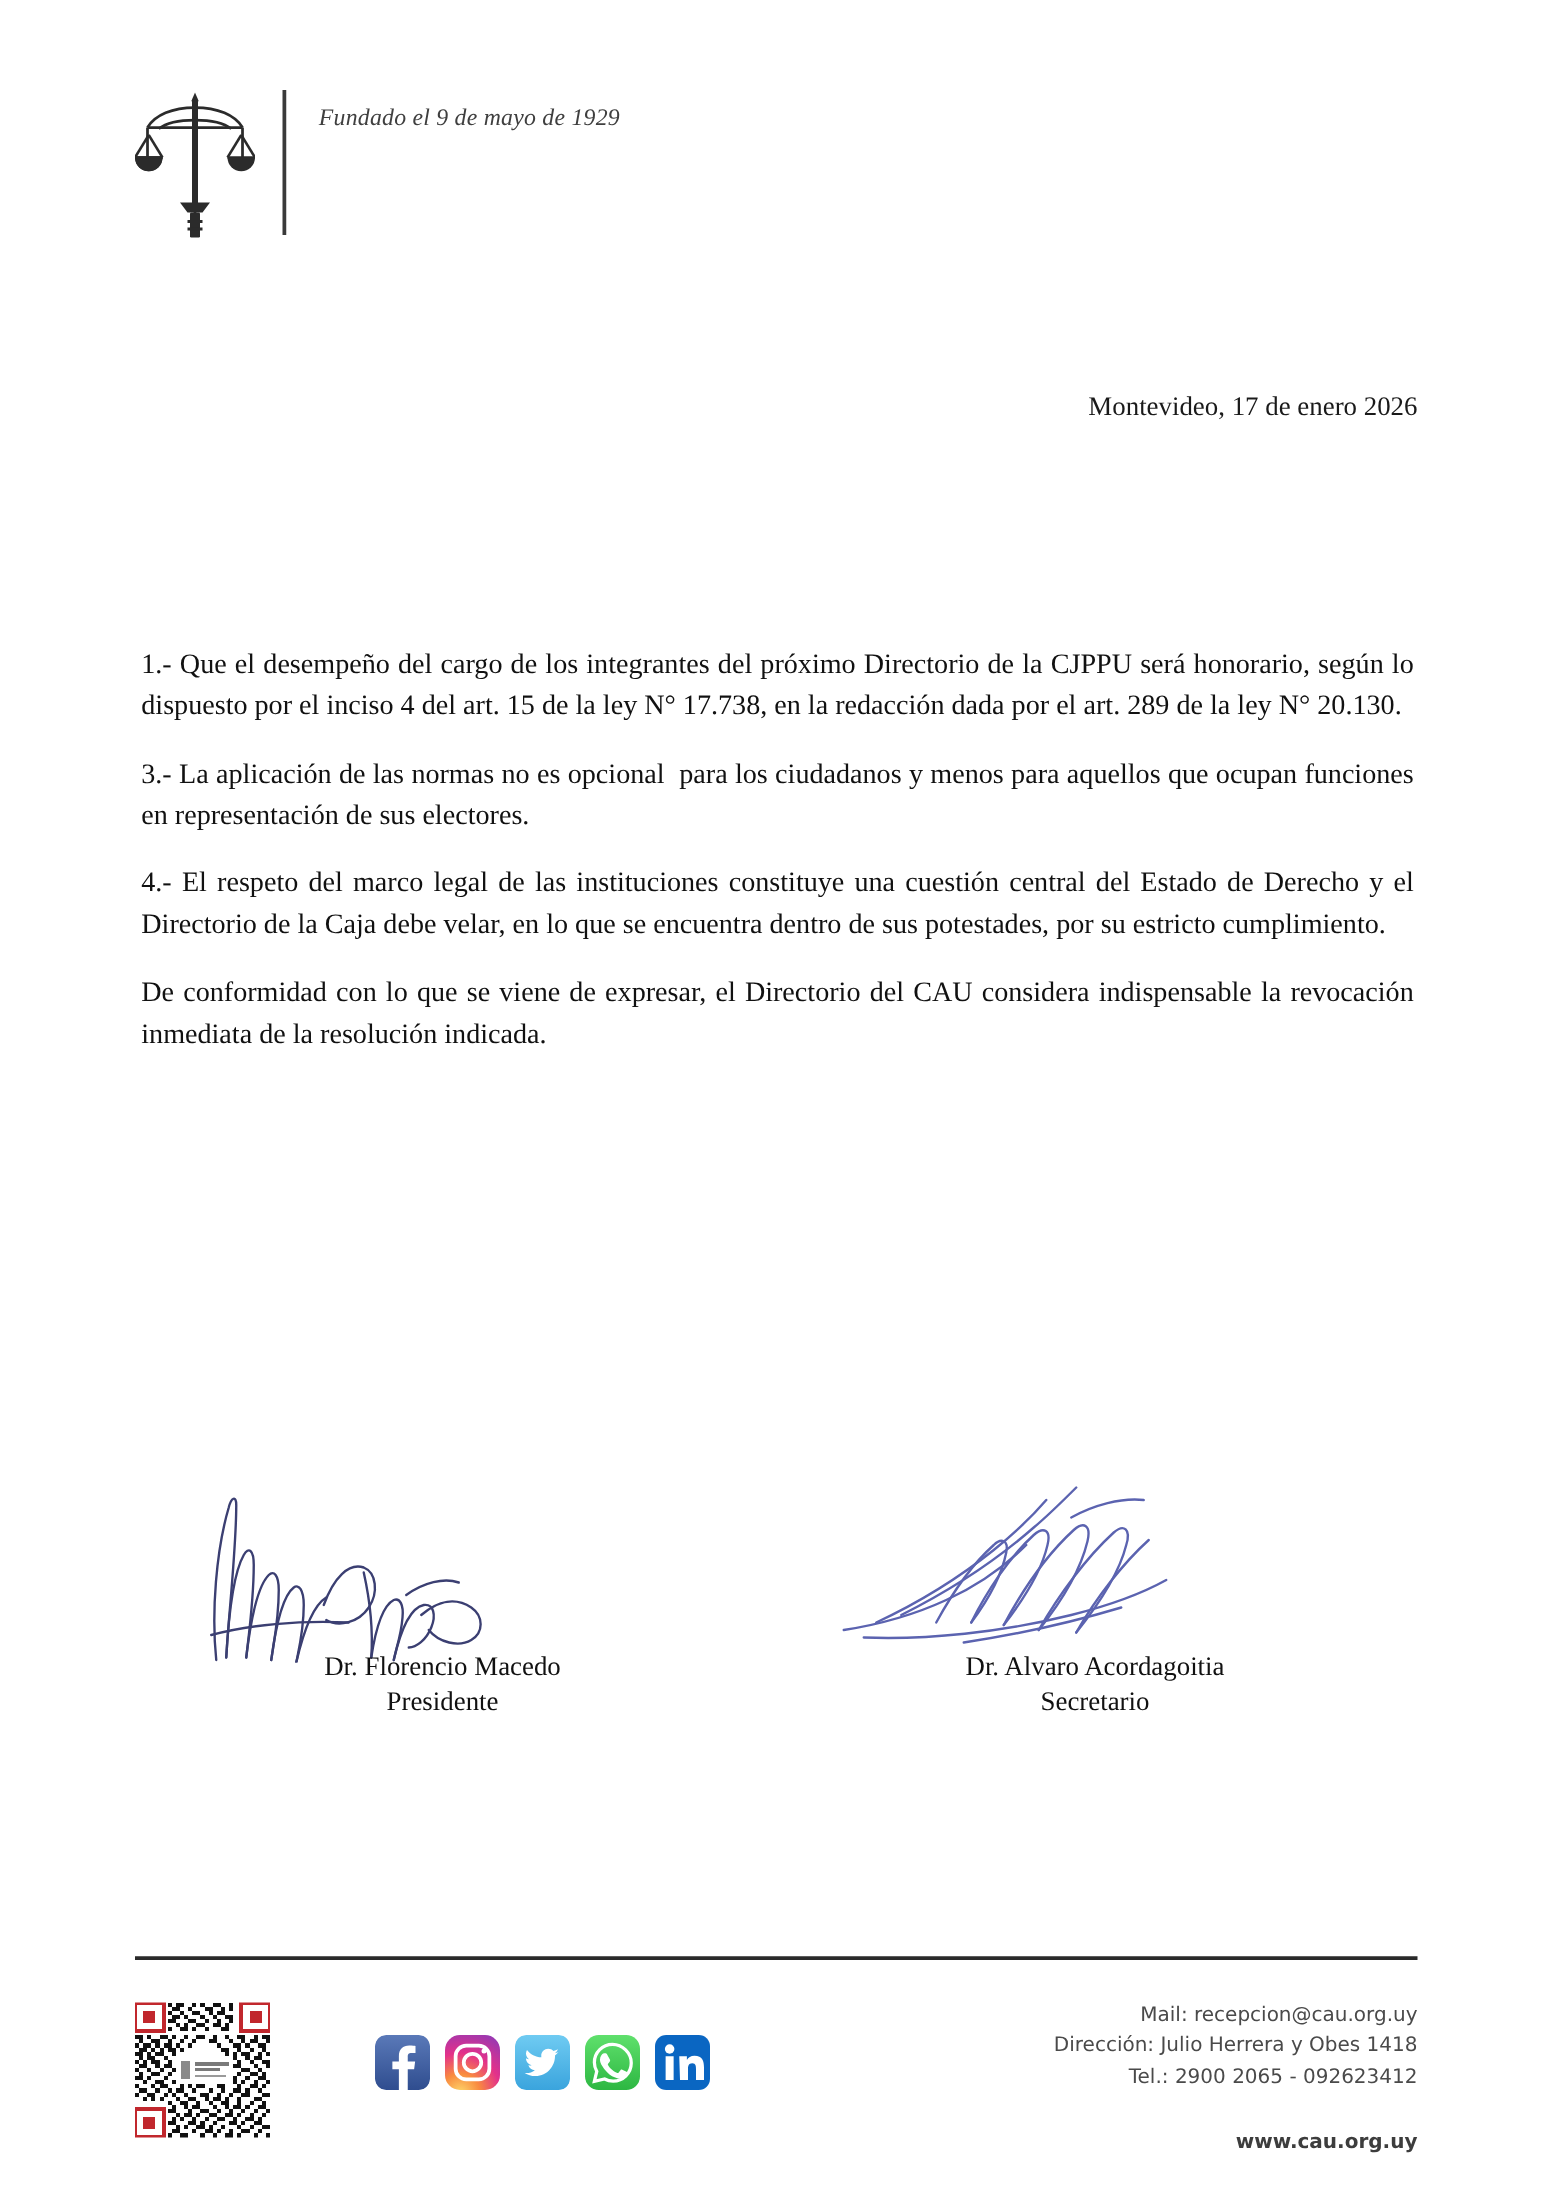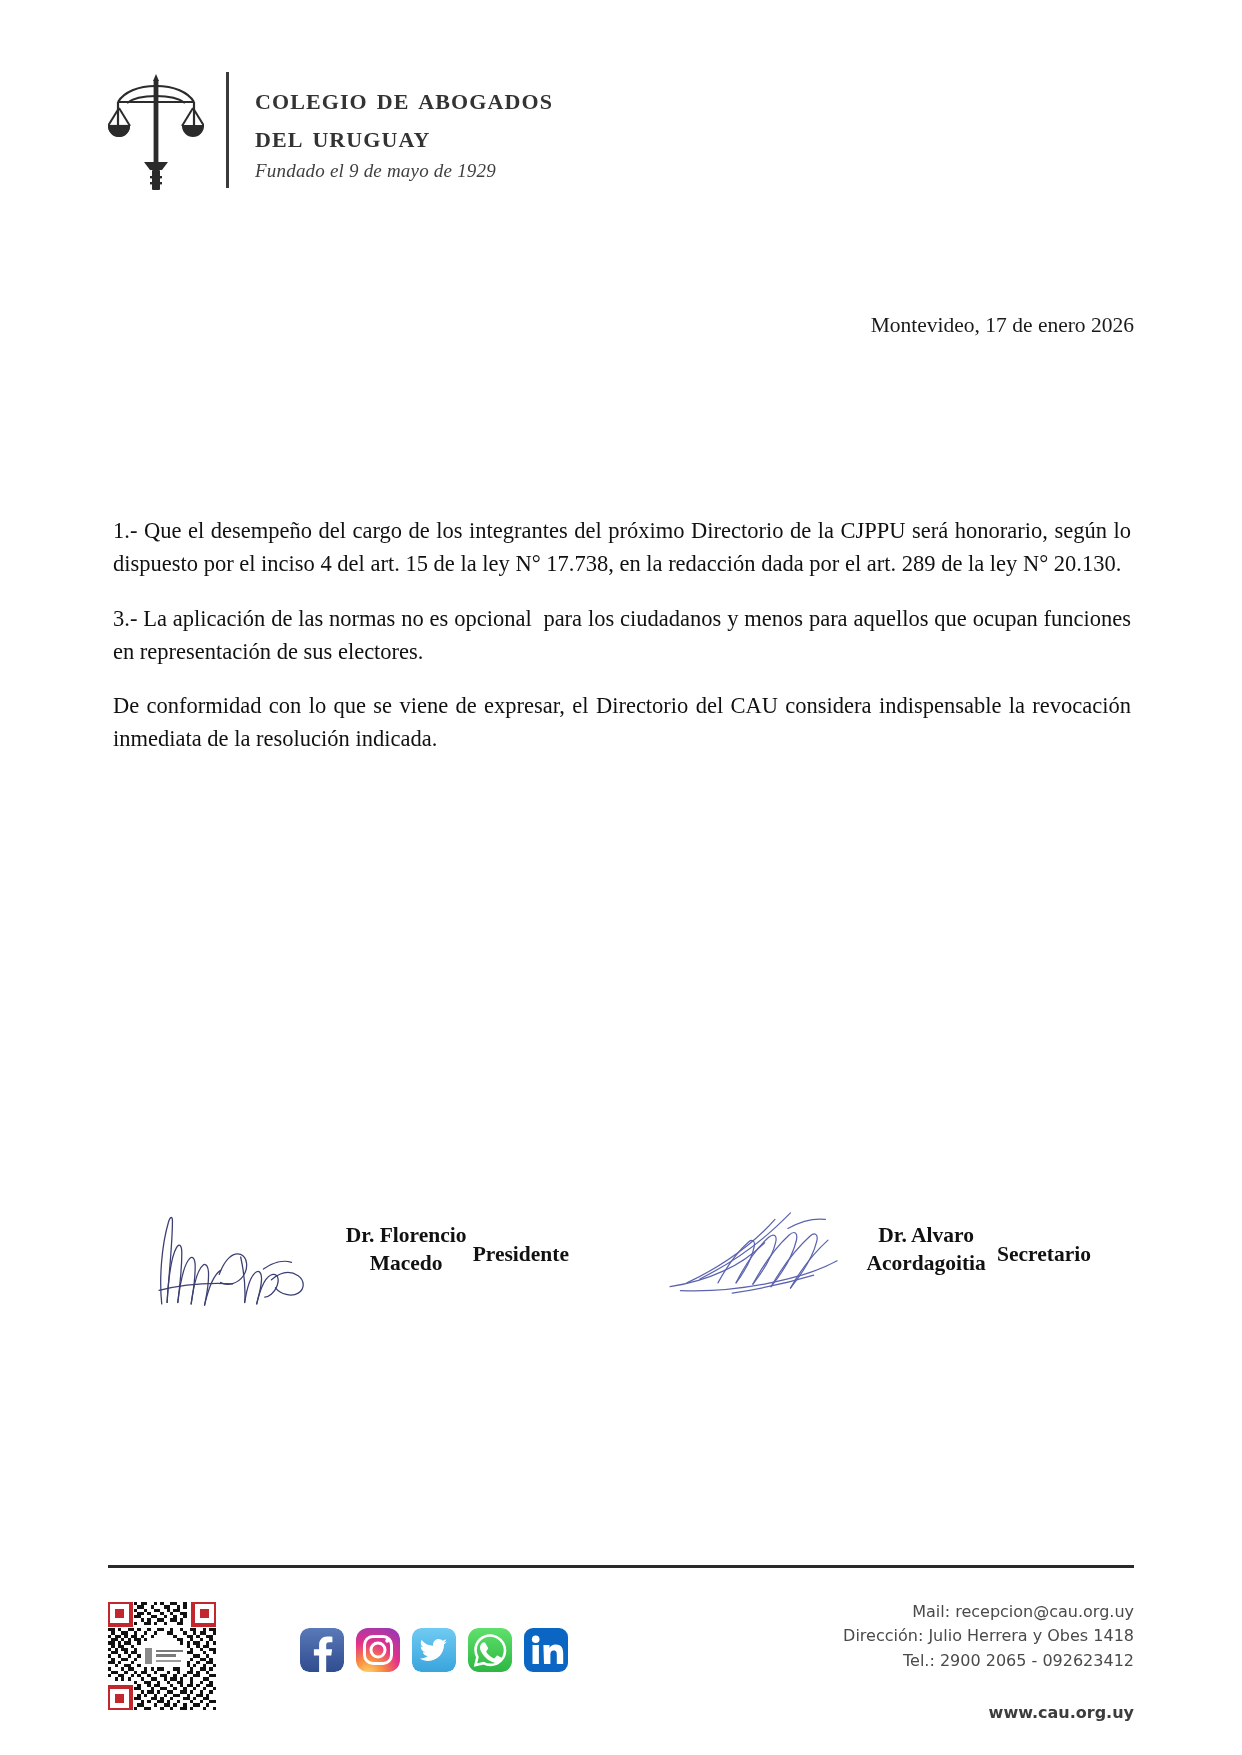--- a/index.html
+++ b/index.html
@@ -117,23 +117,21 @@
     position: absolute;
     left: 113px;
     top: 1180px;
     width: 1018px;
     display: flex;
     justify-content: space-between;
   }
   .sig-col {
     width: 430px;
     display: flex;
-    flex-direction: row;
-    align-items: center;
-    font-weight: bold;
+    flex-direction: column;
   }
   .sig-col.left  { margin-left: 26px; }
   .sig-col.right { margin-right: 40px; }
   .sig-ink {
     width: 300px;
     height: 150px;
     display: block;
   }
   .sig-name {
     font-size: 21.5px;
@@ -239,34 +237,31 @@
         <rect x="42" y="104" width="12" height="2.4"></rect>
         <rect x="42" y="110" width="12" height="2.4"></rect>
         <path d="M48 2 L51 9 L45 9 Z"></path>
       </g>
       <rect x="45.6" y="8" width="4.8" height="84" fill="#2b2b2b"></rect>
     </svg>
 
     <div class="header-rule"></div>
 
     <div class="header-text">
-      <div class="org-name">
-        <div class="org-line1">Colegio de Abogados</div>
-        <div class="org-line2">del Uruguay</div>
-      </div>
       <div class="founded">Fundado el 9 de mayo de 1929</div>
     </div>
   </div>
 
   <div class="date-line">Montevideo, 17 de enero 2026</div>
 
 
   <div class="body-block">
     <p class="para">1.- Que el desempeño del cargo de los integrantes del próximo Directorio de la CJPPU será honorario, según lo dispuesto por el inciso 4 del art. 15 de la ley N° 17.738, en la redacción dada por el art. 289 de la ley N° 20.130.</p>
     <p class="para">3.- La aplicación de las normas no es opcional  para los ciudadanos y menos para aquellos que ocupan funciones en representación de sus electores.</p>
+    <p class="para">4.- El respeto del marco legal de las instituciones constituye una cuestión central del Estado de Derecho y el Directorio de la Caja debe velar, en lo que se encuentra dentro de sus potestades, por su estricto cumplimiento.</p>
     <p class="para">De conformidad con lo que se viene de expresar, el Directorio del CAU considera indispensable la revocación inmediata de la resolución indicada.</p>
   </div>
 
   <div class="signatures">
 
     <div class="sig-col left">
       <svg class="sig-ink" viewBox="0 0 300 150">
         <g fill="none" stroke="#3b3f72" stroke-width="1.9" stroke-linecap="round">
           <path d="M34 148 C30 110 34 60 44 26 C46 18 50 16 50 24 C50 60 44 110 42 146"></path>
           <path d="M42 146 C44 110 48 78 56 64 C60 57 64 60 64 72 C64 100 60 128 58 146"></path>

